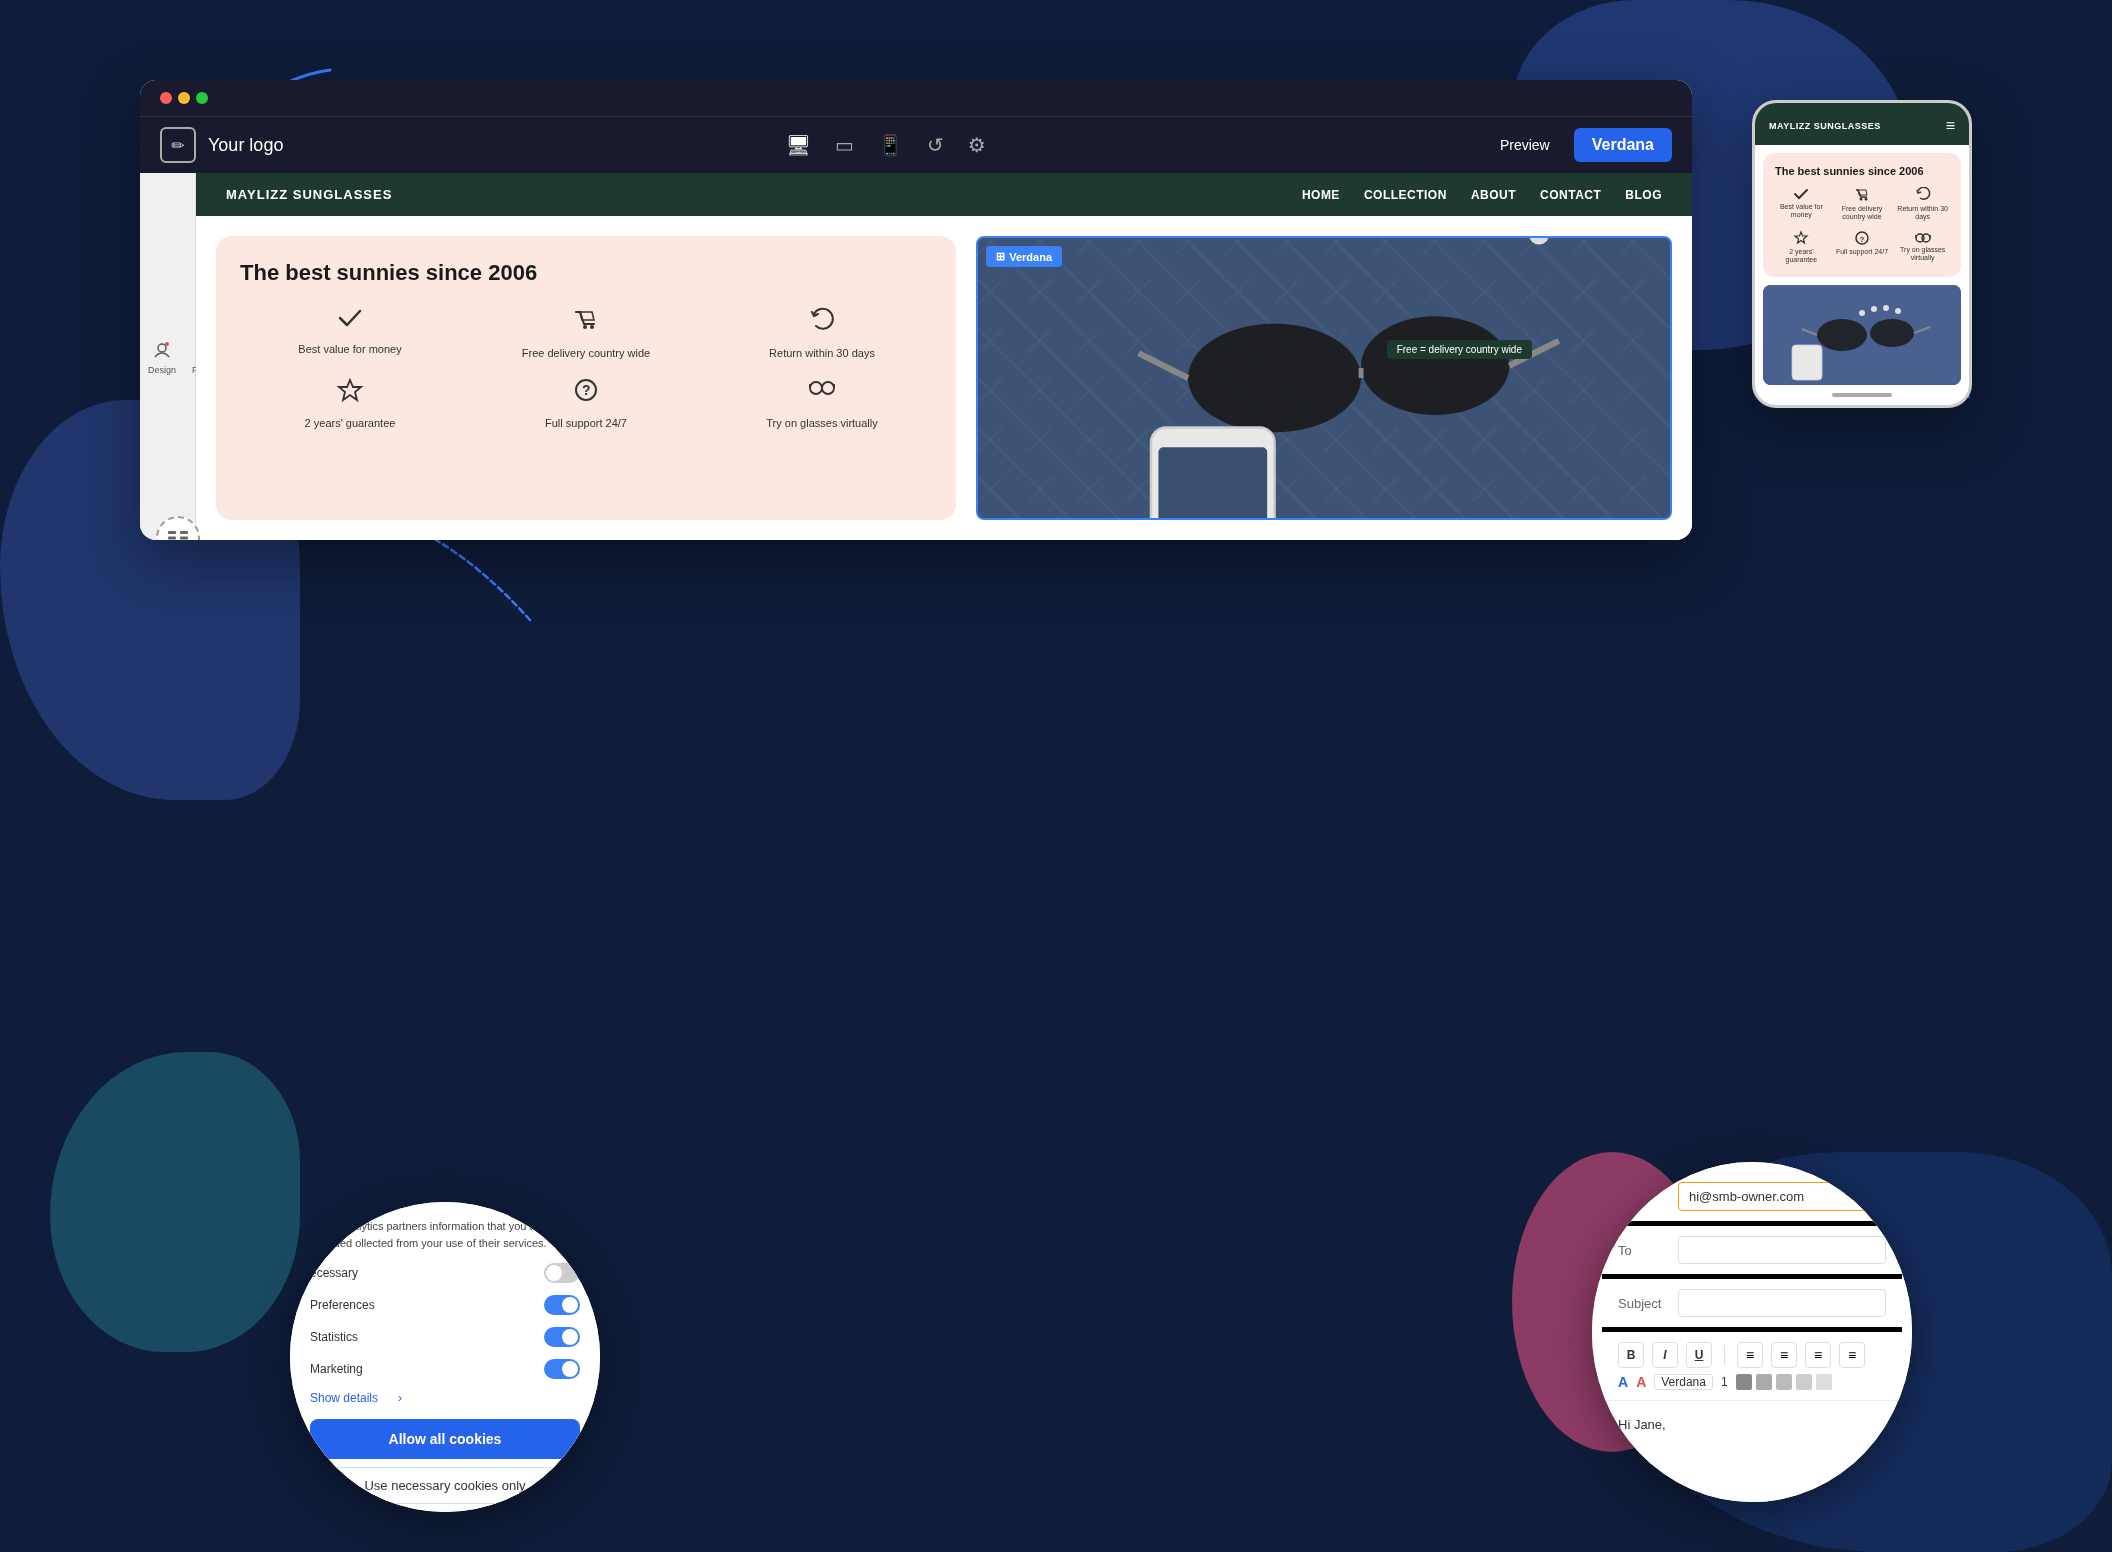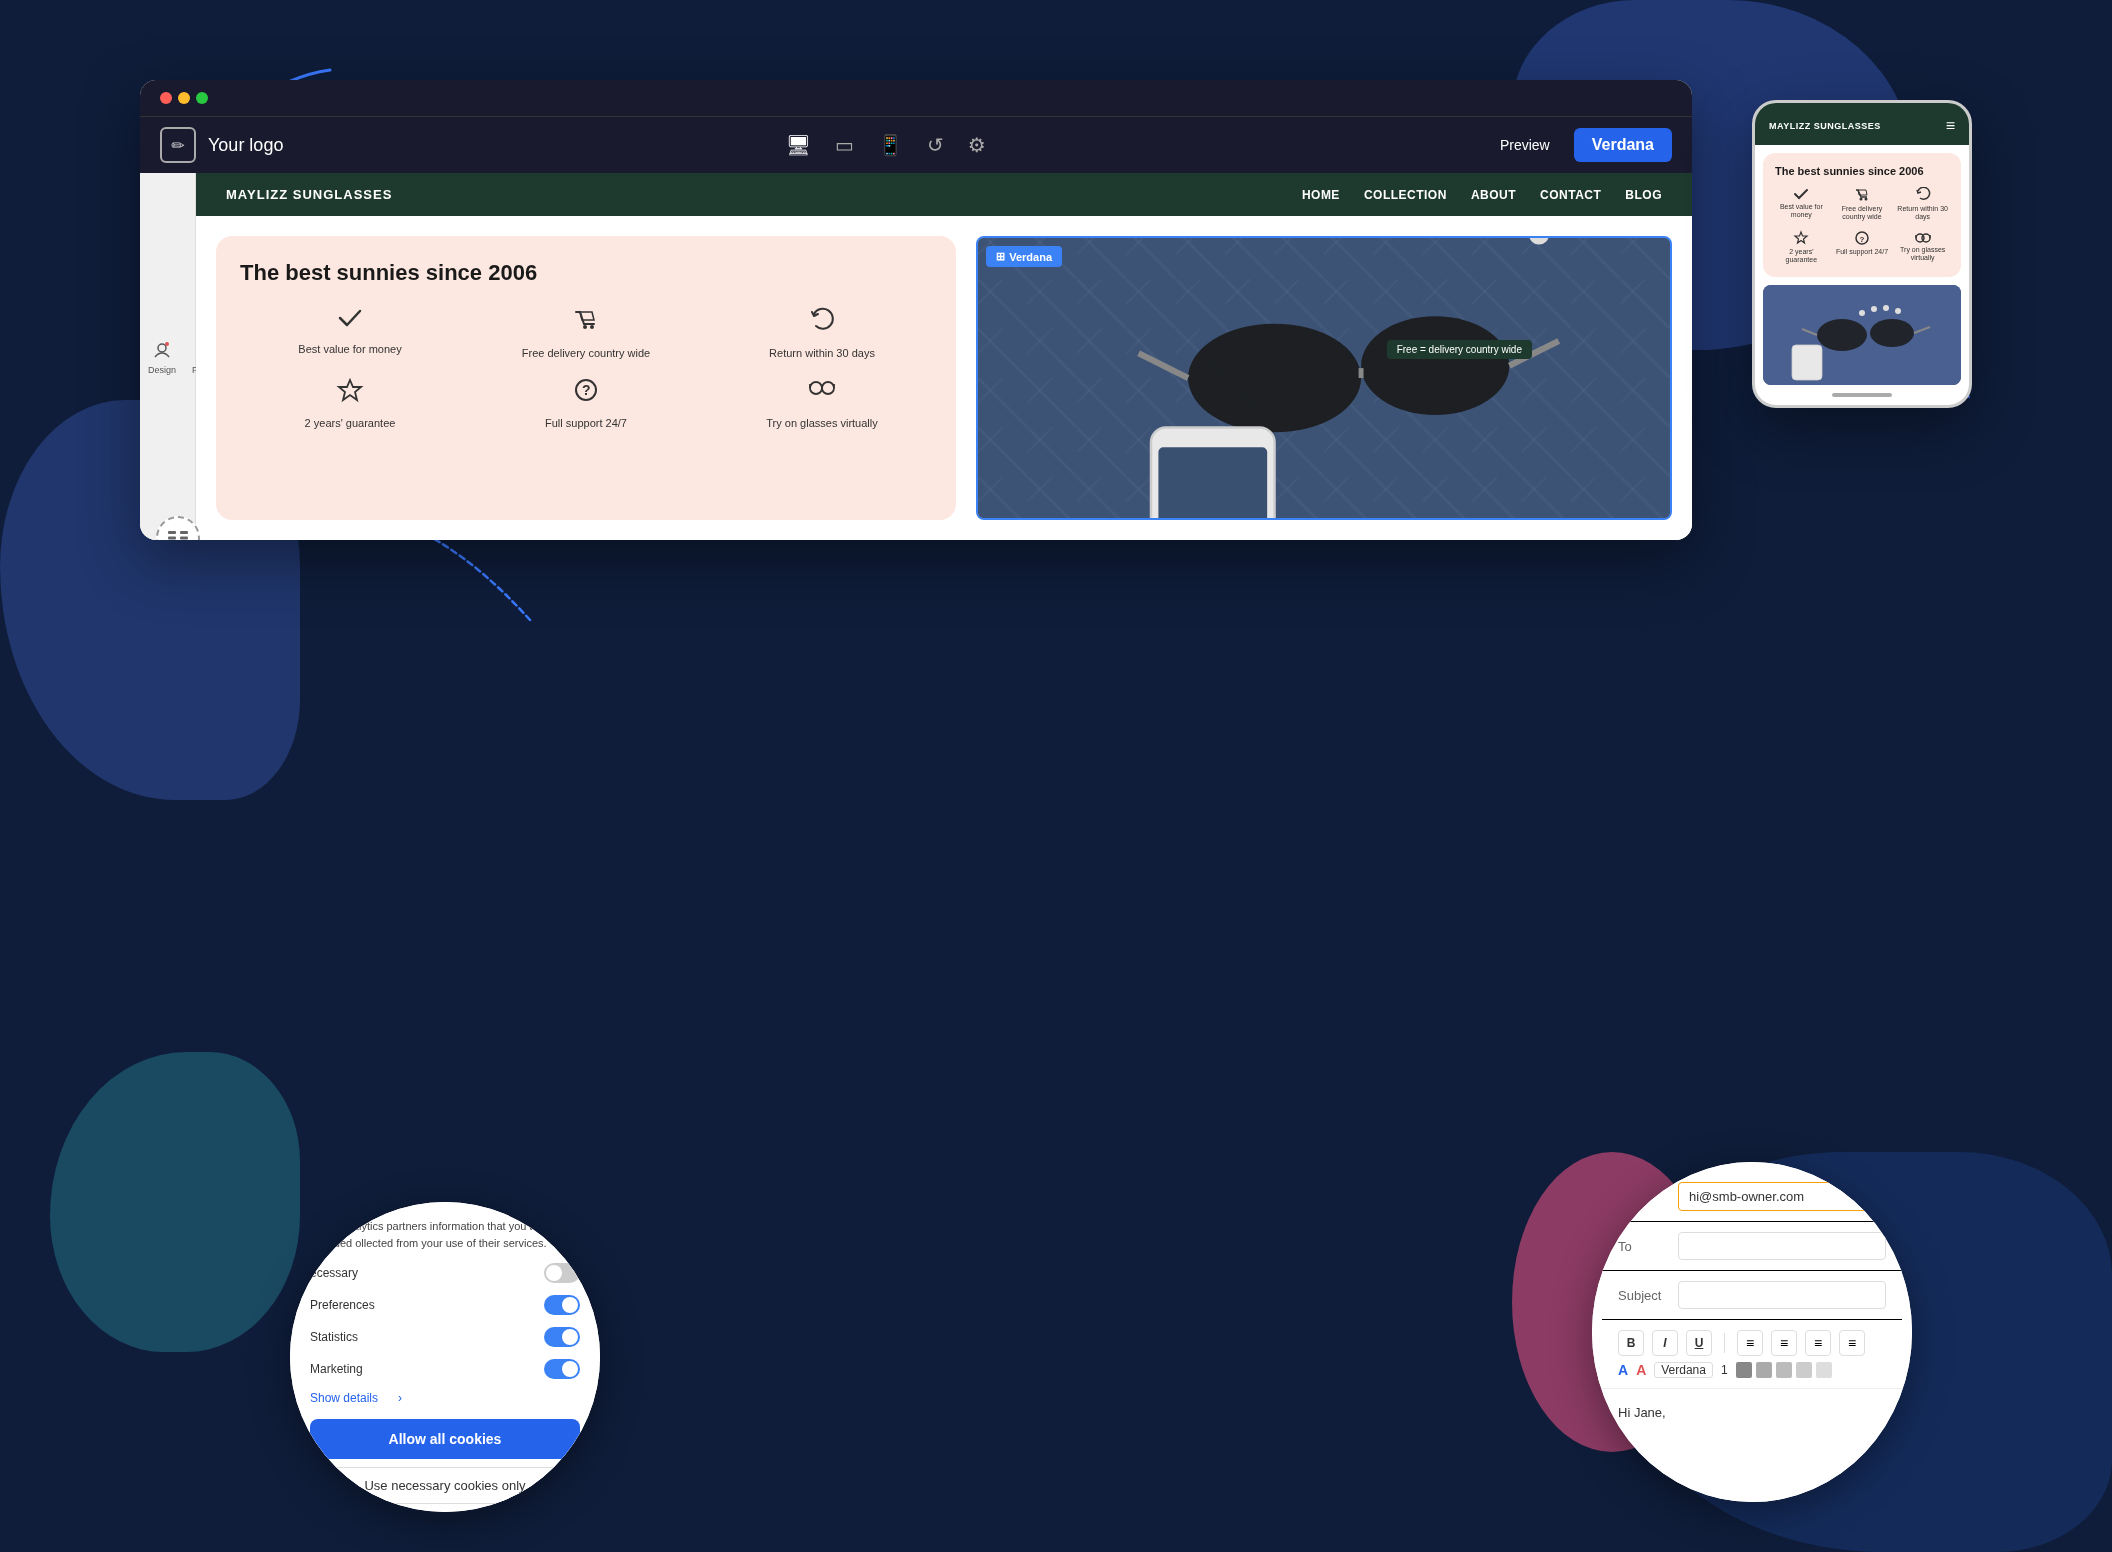--- a/index.html
+++ b/index.html
@@ -463,21 +463,21 @@
       border-radius: 8px;
       padding: 10px;
       font-size: 13px;
       cursor: pointer;
       margin-bottom: 8px;
     }
 
     .email-field-row {
       display: flex;
       align-items: center;
-      border-bottom: 1px solid #000000;
+      border-bottom: 5px solid #000000;
       padding: 10px 16px;
       justify-content: space-between;
     }
 
     .email-field-label {
       width: 60px;
       font-size: 13px;
       color: #666;
       flex-shrink: 0;
     }

